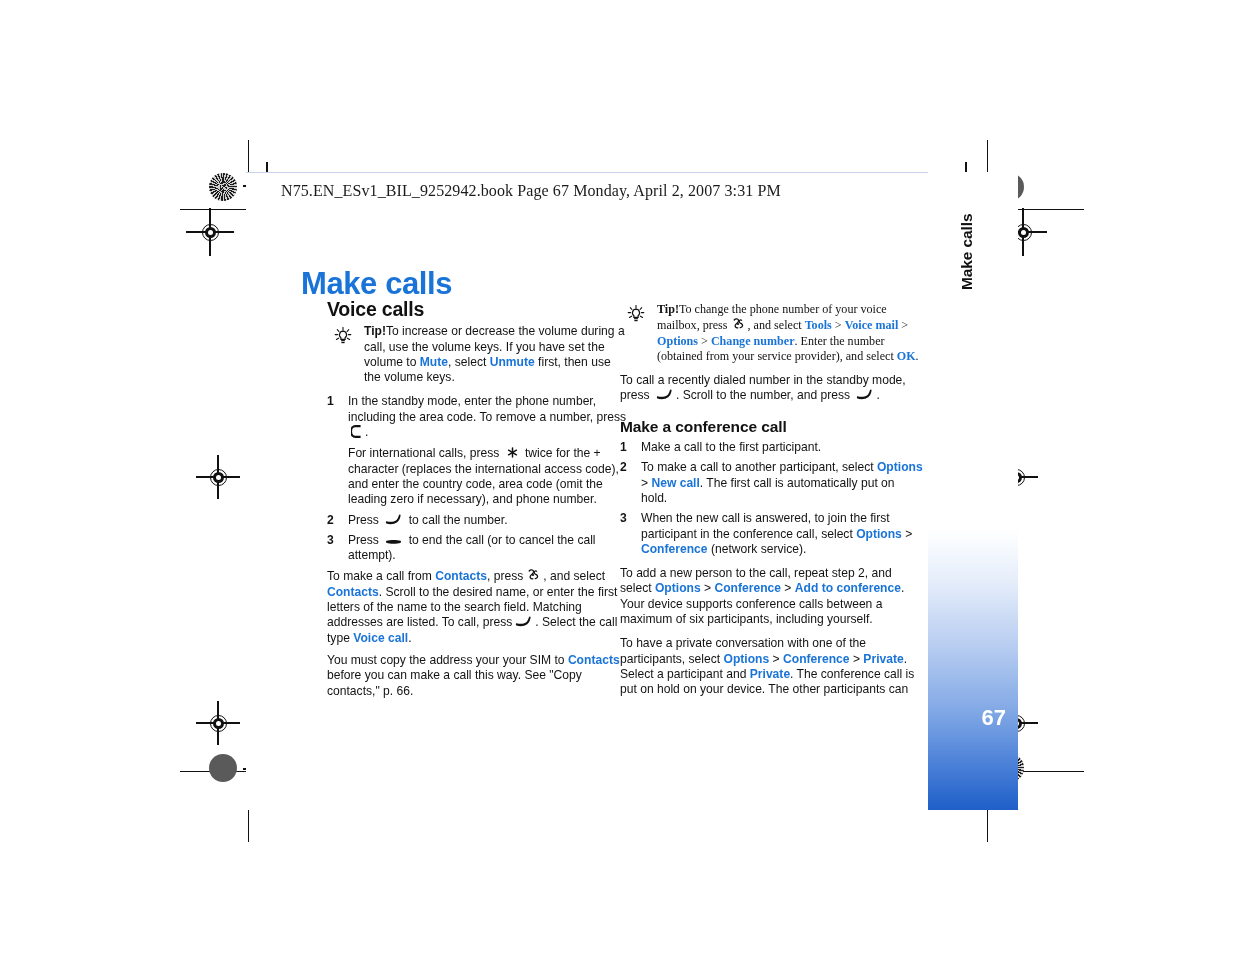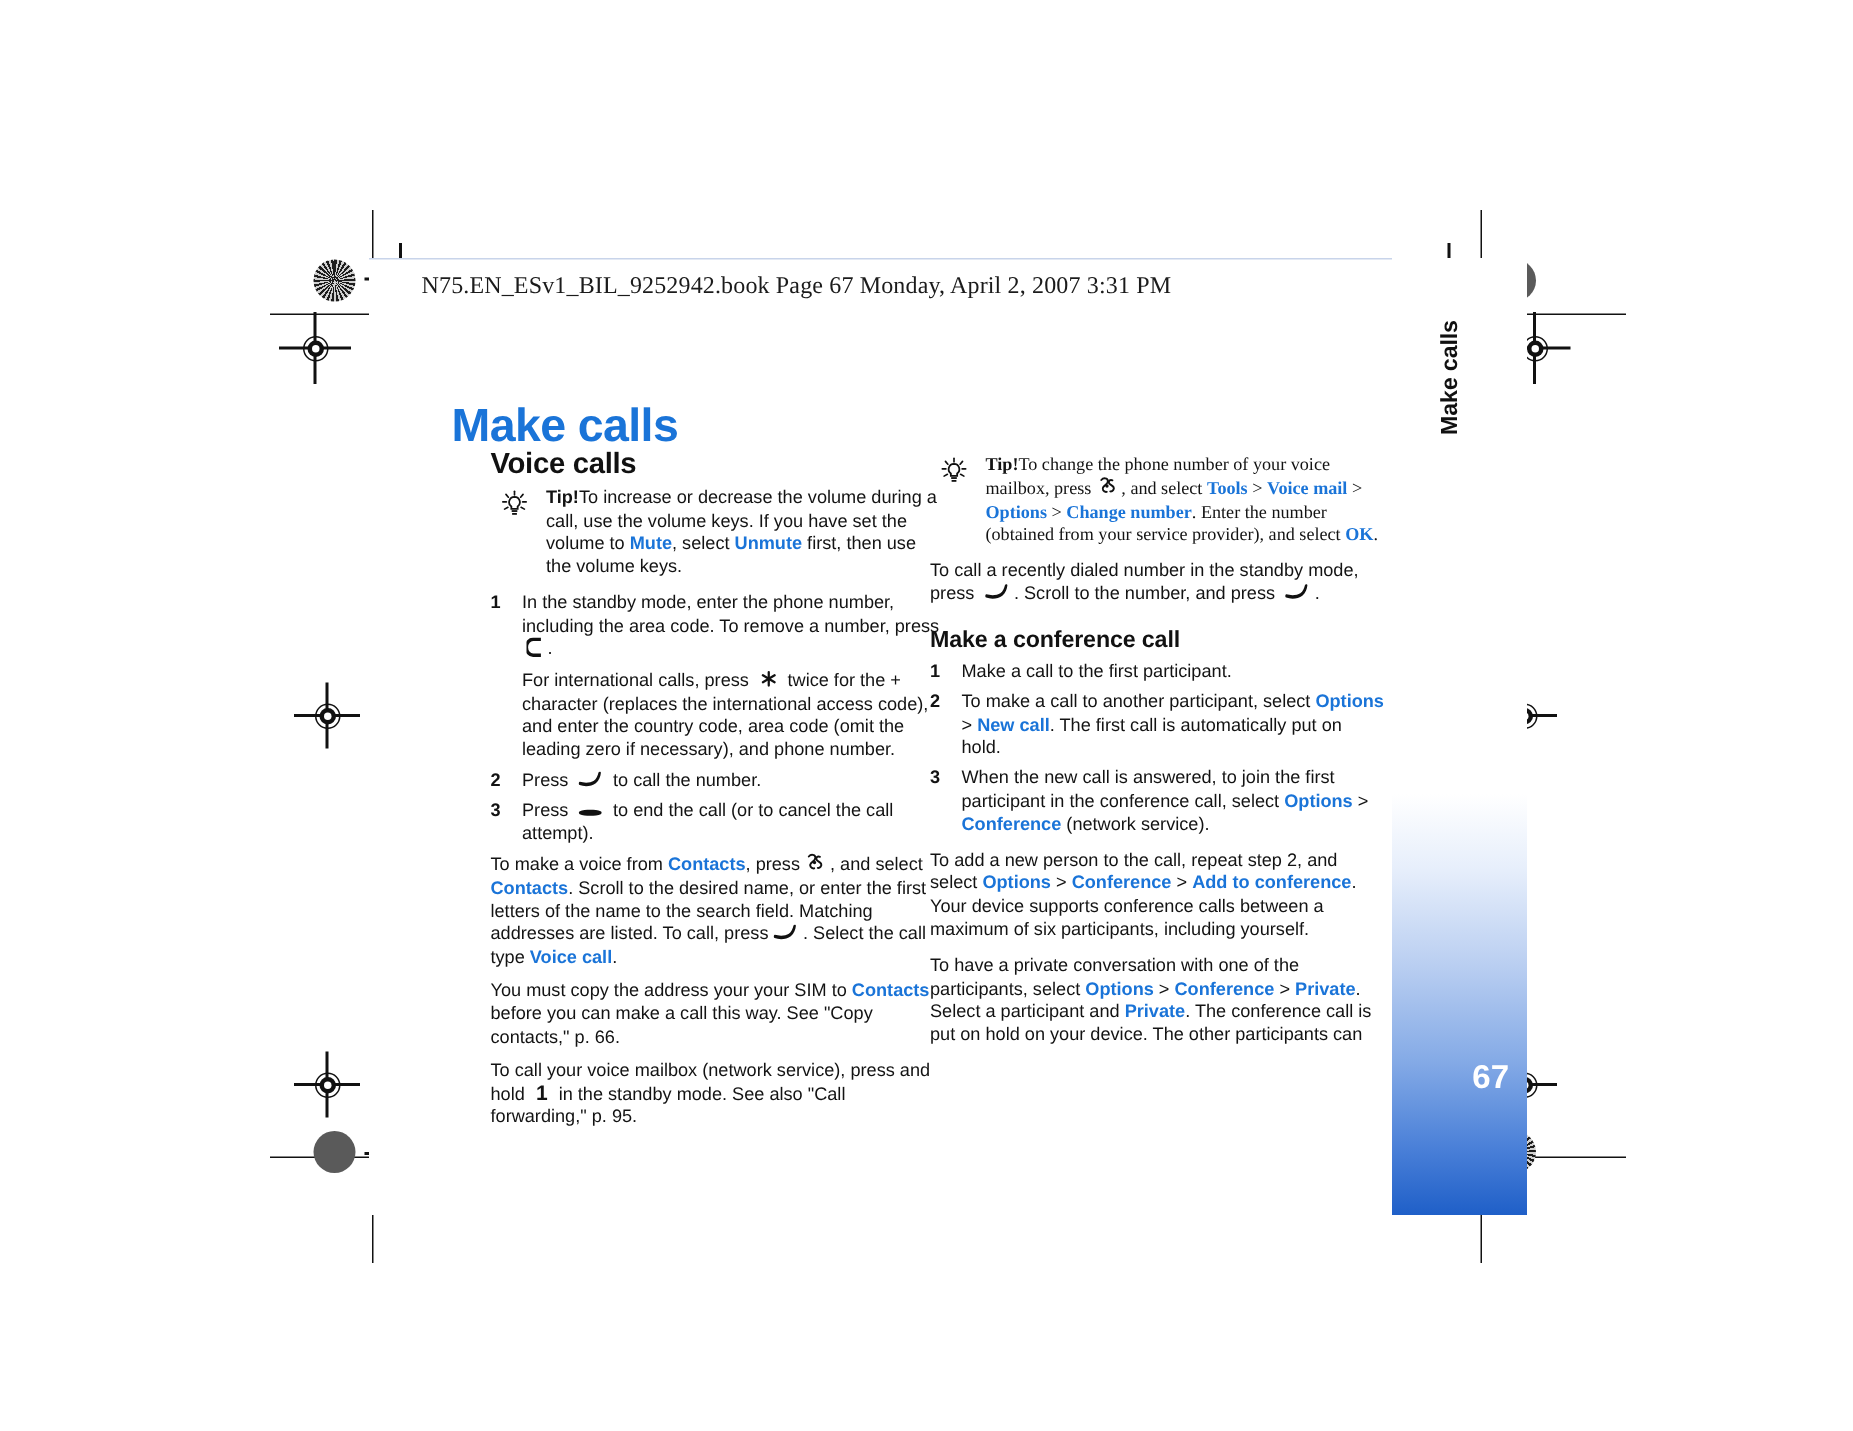--- a/index.html
+++ b/index.html
@@ -390,35 +390,30 @@
   <div class="step">
     <span class="num">3</span>
     <span>Press</span>
     <svg class="key" width="17" height="11" viewBox="0 0 17 11">
       <path d="M1.5 7.8 C4.8 9.2 12.2 9.2 15.5 7.8 C16.3 7.4 16.3 6.1 15.4 5.8 C12.1 4.6 4.9 4.6 1.6 5.8 C0.7 6.1 0.7 7.4 1.5 7.8 Z" fill="#111"></path>
     </svg>
     <span>to end the call (or to cancel the call attempt).</span>
   </div>
 
 
-  <p class="para"><span>To make a voice from </span><span class="lnk">Contacts</span><span>, press</span><svg class="key" width="14" height="14" viewBox="0 0 14 14">
+  <p class="para"><span>To make a call from </span><span class="lnk">Contacts</span><span>, press</span><svg class="key" width="14" height="14" viewBox="0 0 14 14">
       <path d="M3.2 3.0 C4.6 1.3 7.4 1.6 7.6 3.6 C7.8 5.6 5.6 6.4 4.6 7.6 C3.4 9.0 4.6 11.2 6.8 10.9" fill="none" stroke="#111" stroke-width="1.3" stroke-linecap="round"></path>
       <path d="M10.6 3.2 C9.2 2.4 7.6 3.8 8.4 5.2 C9.0 6.3 10.8 6.6 11.4 7.8 C12.0 9.0 10.8 10.8 9.2 10.6" fill="none" stroke="#111" stroke-width="1.3" stroke-linecap="round"></path>
       <circle cx="7" cy="7" r="1.1" fill="#111"></circle>
     </svg><span>, and select </span><span class="lnk">Contacts</span><span>. Scroll to the desired name, or enter the first letters of the name to the search field. Matching addresses are listed. To call, press</span><svg class="key" width="17" height="13" viewBox="0 0 17 13">
       <path d="M1.4 10.4 C4.6 11.6 9.4 11.4 12.2 9.2 C14.4 7.4 15.4 4.6 15.6 2.2 C15.7 1.3 14.3 1.1 14 2 C13.4 4.2 12.6 6.3 10.9 7.5 C8.6 9.1 4.3 9 1.6 8.2 C0.8 7.9 0.6 10.1 1.4 10.4 Z" fill="#111"></path>
     </svg><span>. Select the call type </span><span class="lnk">Voice call</span><span>.</span></p>
 
   <p class="para"><span>You must copy the address your your SIM to </span><span class="lnk">Contacts</span><span> before you can make a call this way. See "Copy contacts," p. 66.</span></p>
 
-  <p class="para">
-    <span>To call your voice mailbox (network service), press and hold</span>
-    <span class="bold" style="font-size:14px; margin:0 4px;">1</span>
-    <span>in the standby mode. See also "Call forwarding," p. 95.</span>
-  </p>
 
 </div>
 
 <div class="col col-right">
 
   <div class="tip" style="margin-top:0;font-family:Liberation Serif, serif;">
     <svg class="bulb" viewBox="0 0 20 20">
       <g stroke="#111" stroke-width="1.1" stroke-linecap="round">
         <line x1="10" y1="1.5" x2="10" y2="4"></line>
         <line x1="4.3" y1="3.6" x2="5.9" y2="5.5"></line>

